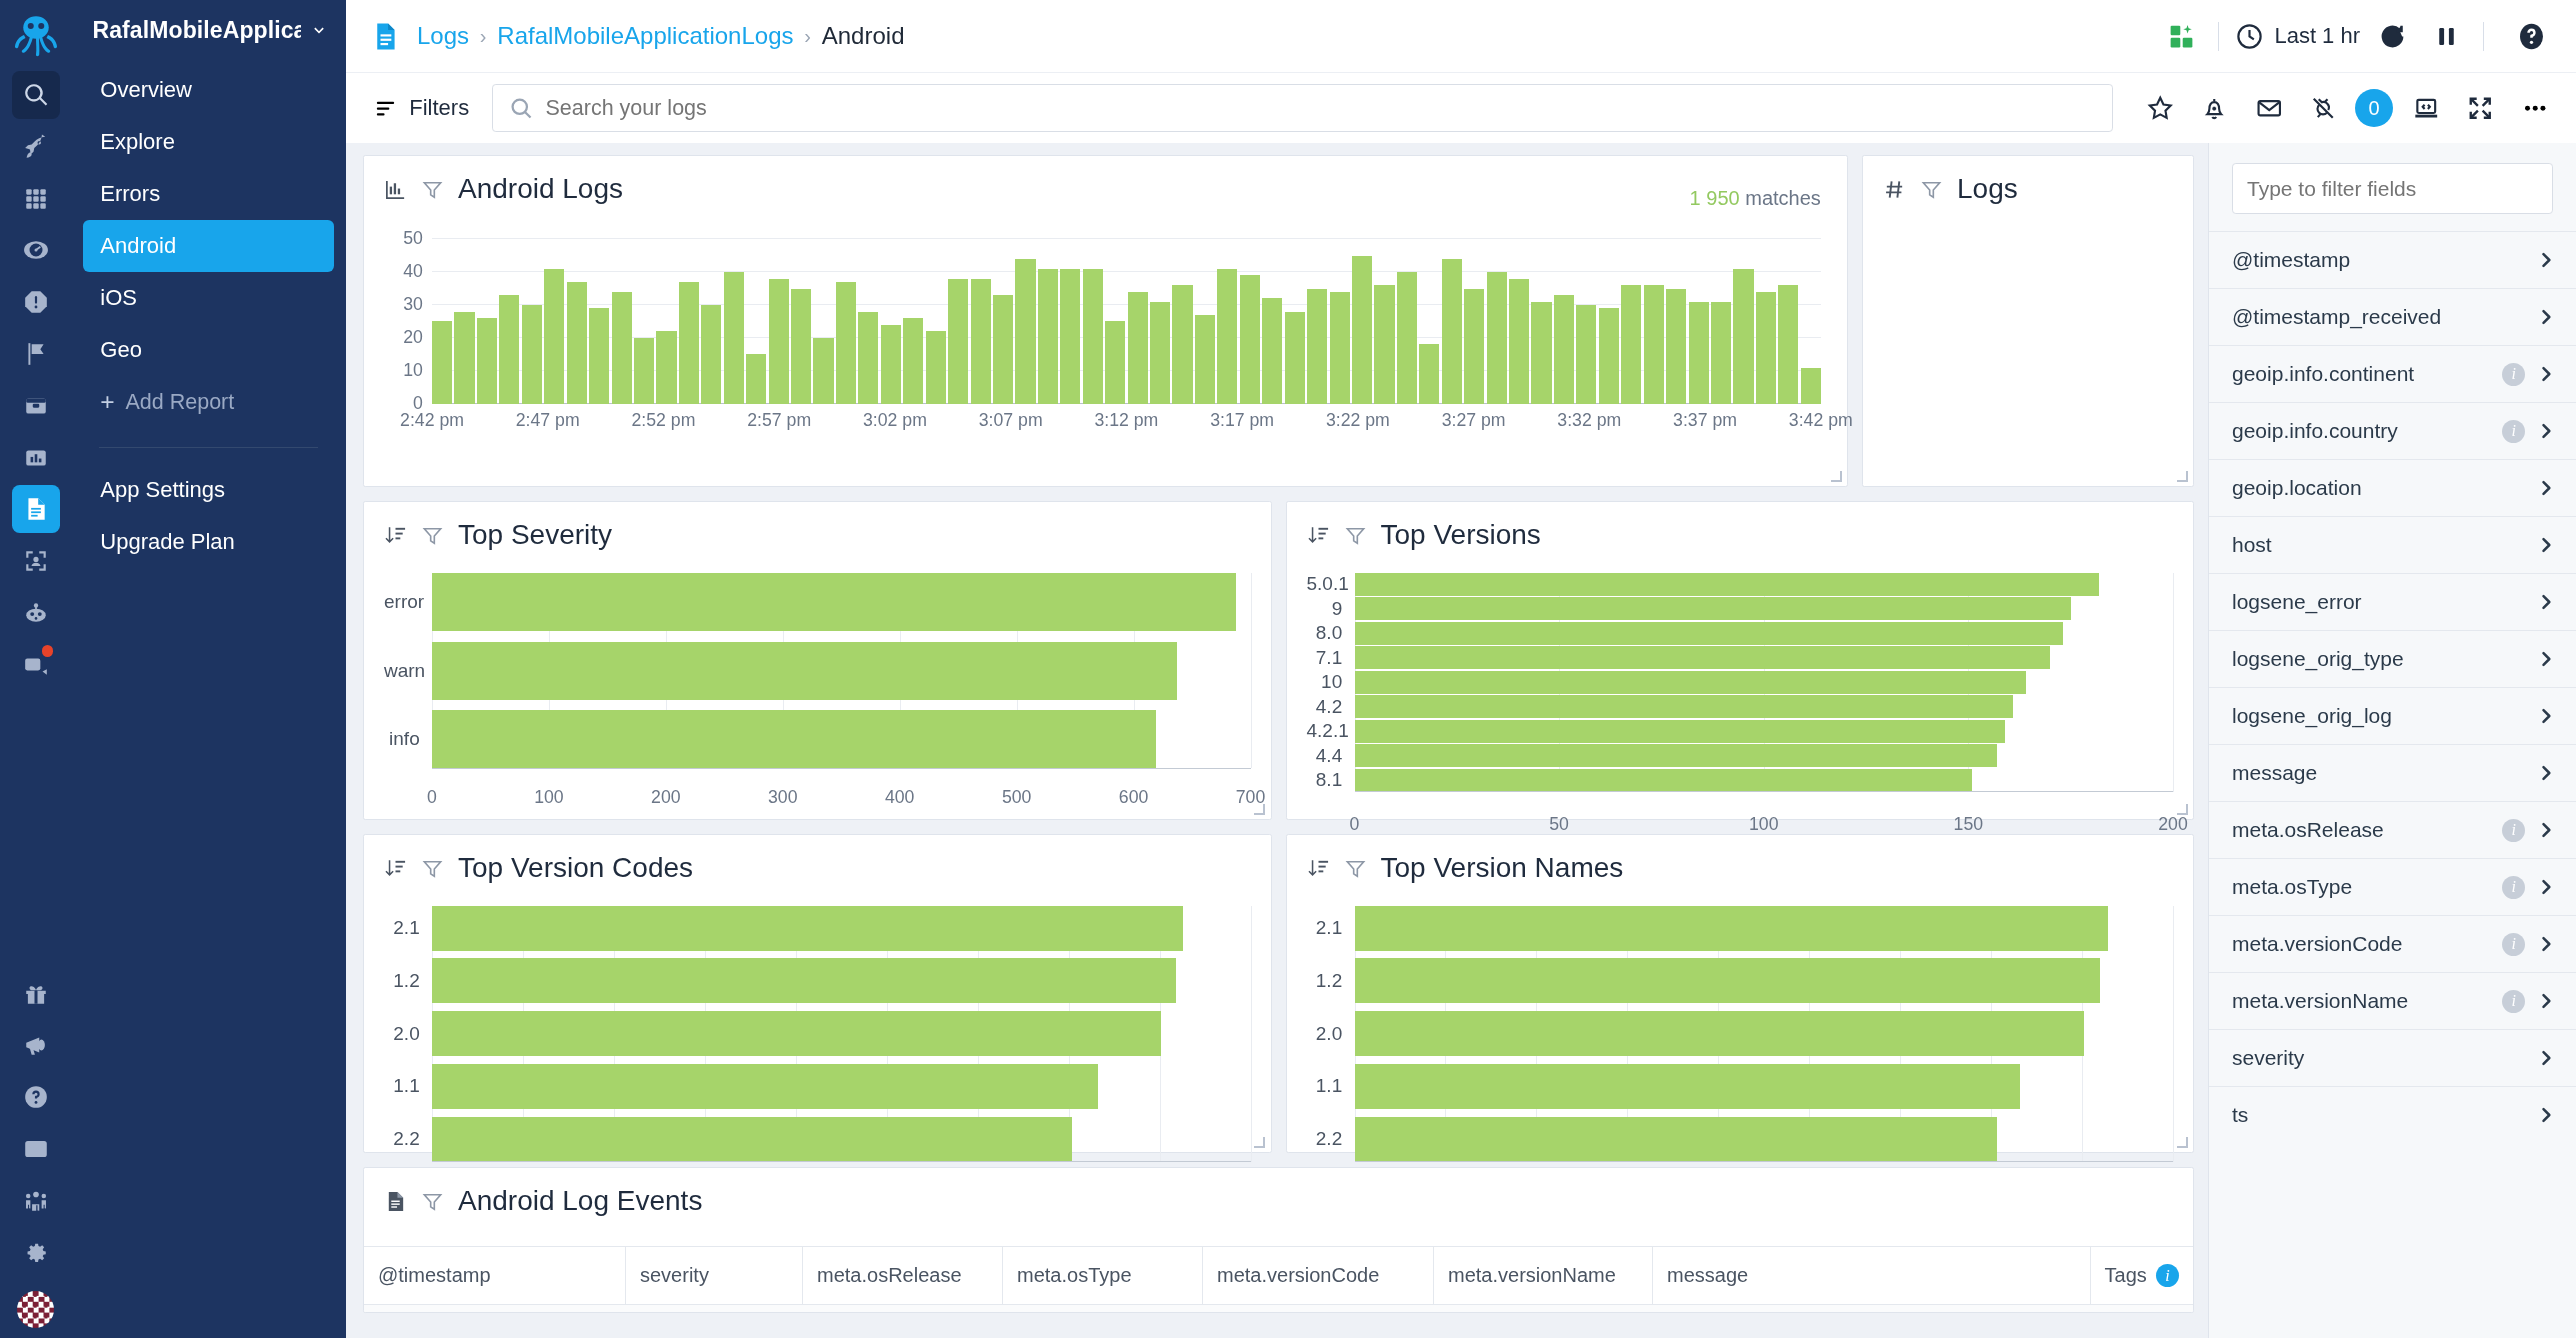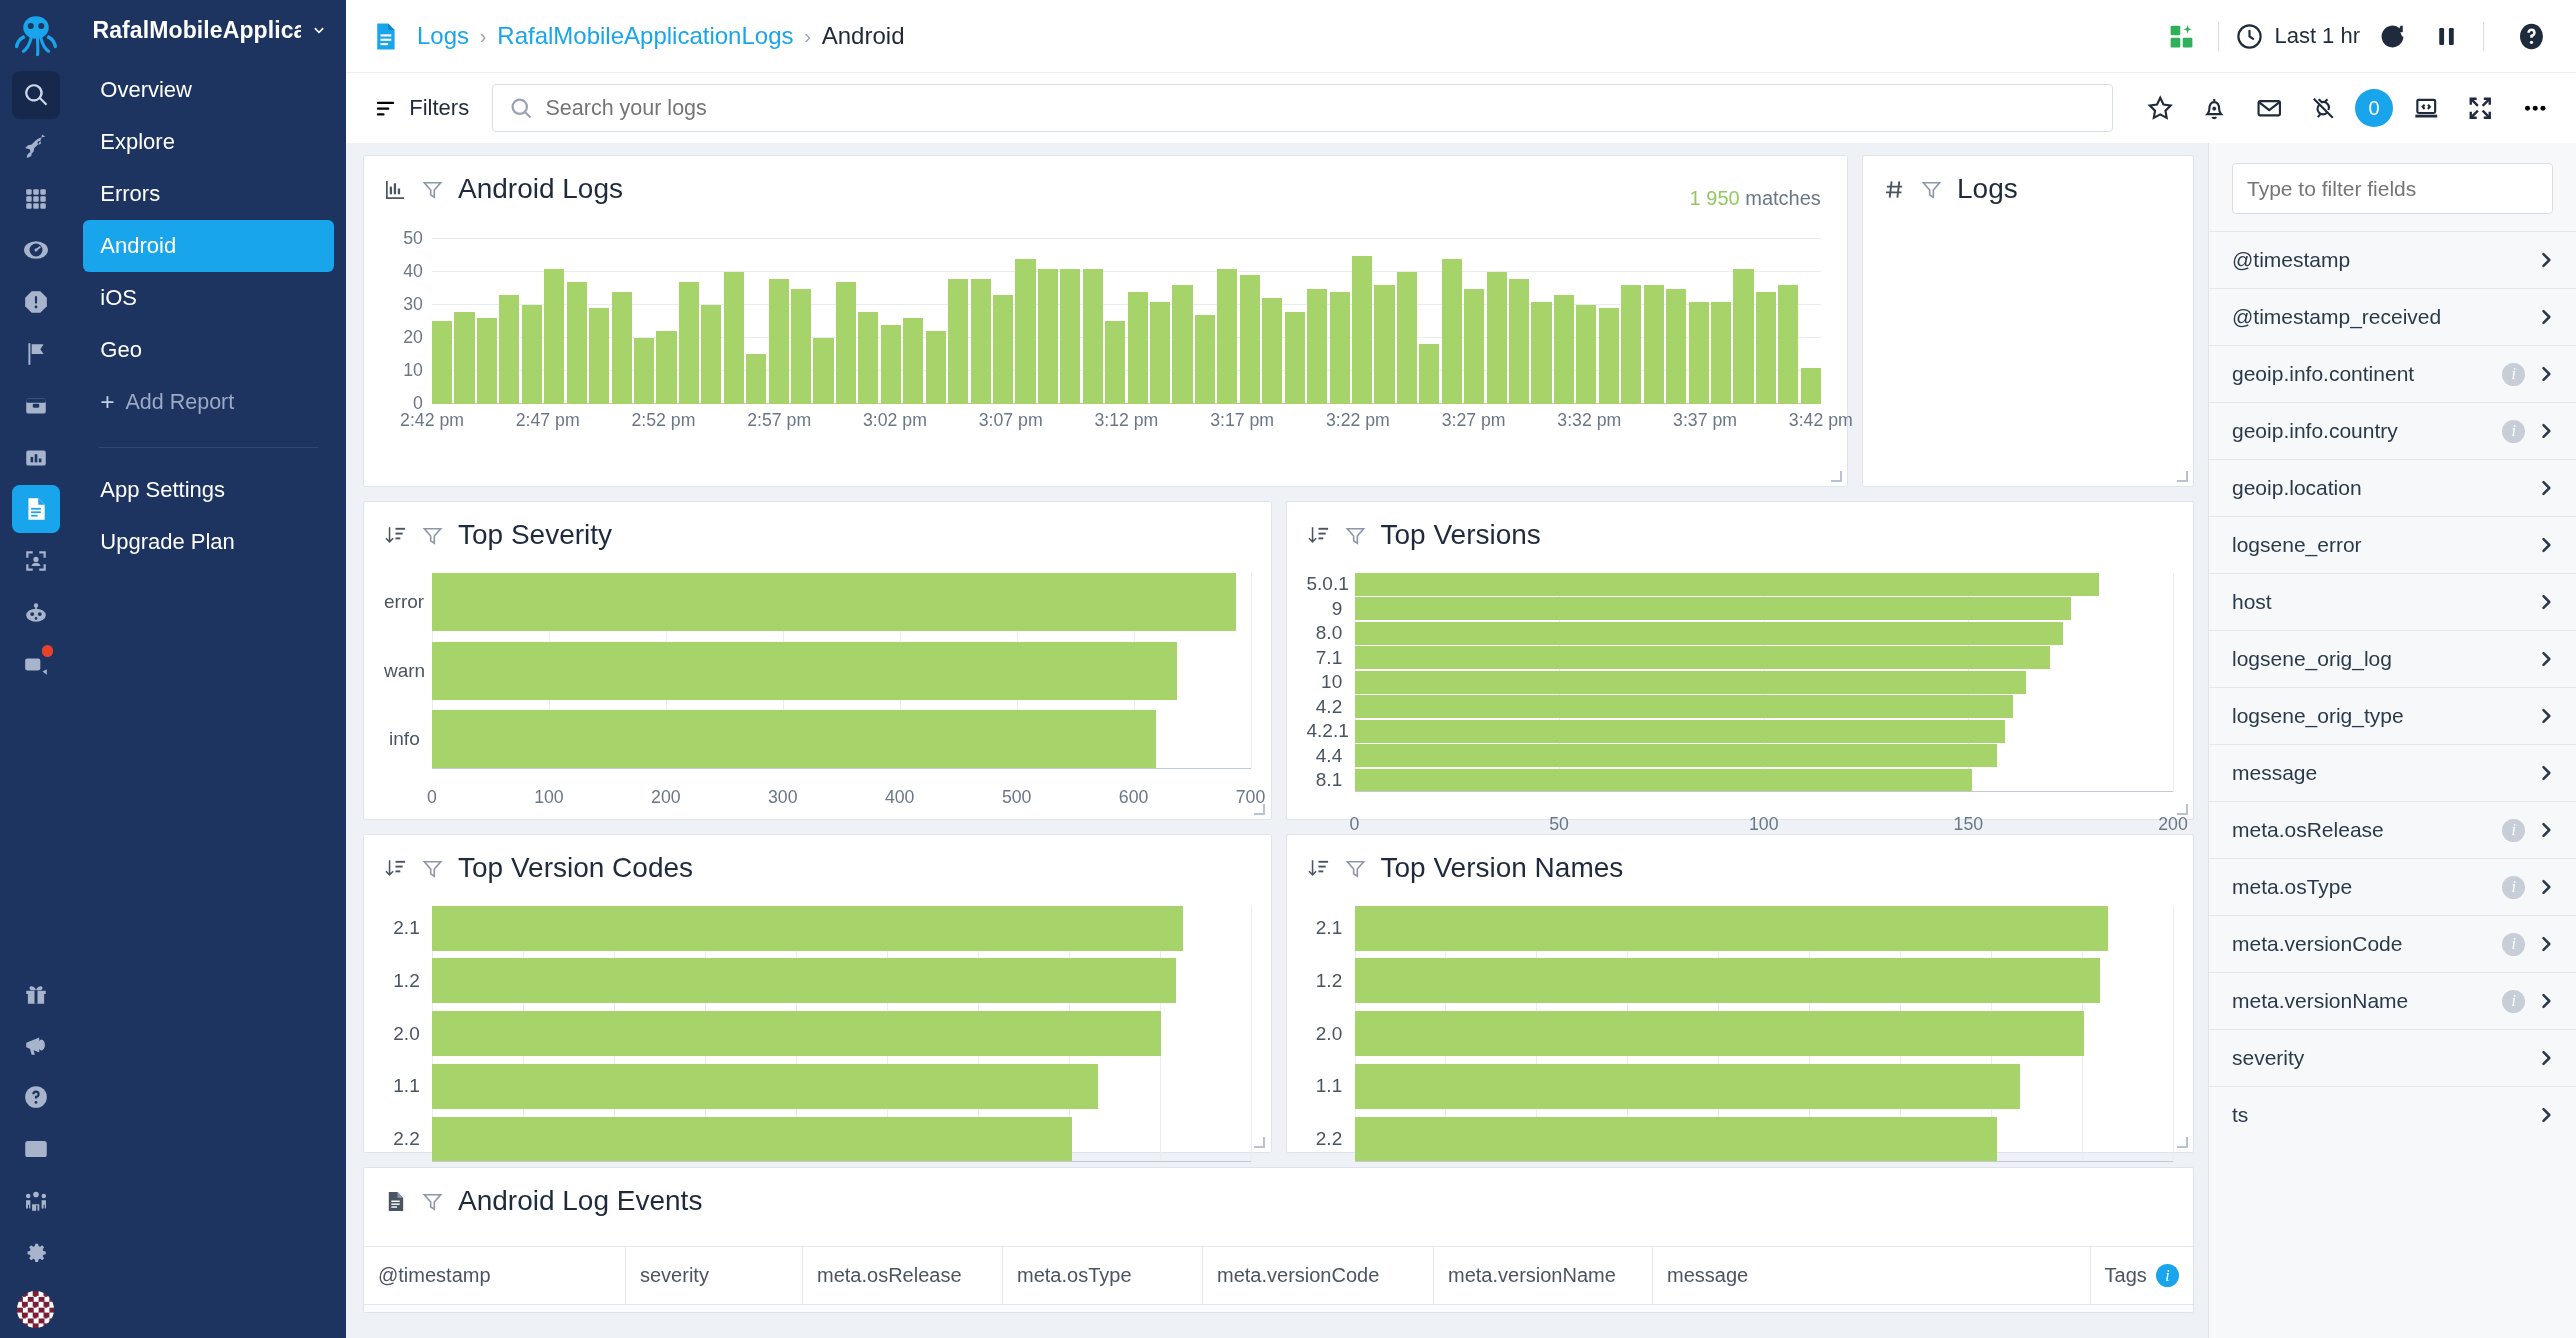--- a/index.html
+++ b/index.html
@@ -1029,39 +1029,39 @@
                 <path d="M9 5l7 7-7 7" stroke-linecap="round" stroke-linejoin="round"></path>
               </svg>
             </div>
             <div class="field-row">
               <div class="nm">geoip.location</div>
               <svg viewBox="0 0 24 24" class="chev-r">
                 <path d="M9 5l7 7-7 7" stroke-linecap="round" stroke-linejoin="round"></path>
               </svg>
             </div>
             <div class="field-row">
+              <div class="nm">host</div>
+              <svg viewBox="0 0 24 24" class="chev-r">
+                <path d="M9 5l7 7-7 7" stroke-linecap="round" stroke-linejoin="round"></path>
+              </svg>
+            </div>
+            <div class="field-row">
               <div class="nm">logsene_error</div>
               <svg viewBox="0 0 24 24" class="chev-r">
                 <path d="M9 5l7 7-7 7" stroke-linecap="round" stroke-linejoin="round"></path>
               </svg>
             </div>
             <div class="field-row">
-              <div class="nm">host</div>
+              <div class="nm">logsene_orig_type</div>
               <svg viewBox="0 0 24 24" class="chev-r">
                 <path d="M9 5l7 7-7 7" stroke-linecap="round" stroke-linejoin="round"></path>
               </svg>
             </div>
             <div class="field-row">
               <div class="nm">logsene_orig_log</div>
-              <svg viewBox="0 0 24 24" class="chev-r">
-                <path d="M9 5l7 7-7 7" stroke-linecap="round" stroke-linejoin="round"></path>
-              </svg>
-            </div>
-            <div class="field-row">
-              <div class="nm">logsene_orig_type</div>
               <svg viewBox="0 0 24 24" class="chev-r">
                 <path d="M9 5l7 7-7 7" stroke-linecap="round" stroke-linejoin="round"></path>
               </svg>
             </div>
             <div class="field-row">
               <div class="nm">message</div>
               <svg viewBox="0 0 24 24" class="chev-r">
                 <path d="M9 5l7 7-7 7" stroke-linecap="round" stroke-linejoin="round"></path>
               </svg>
             </div>

